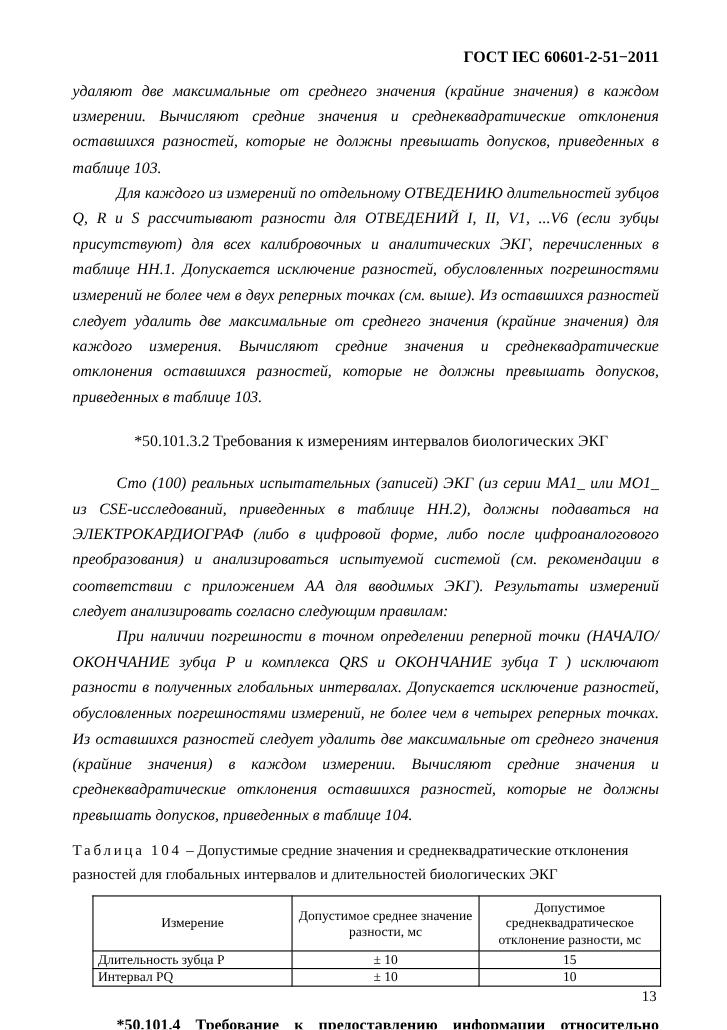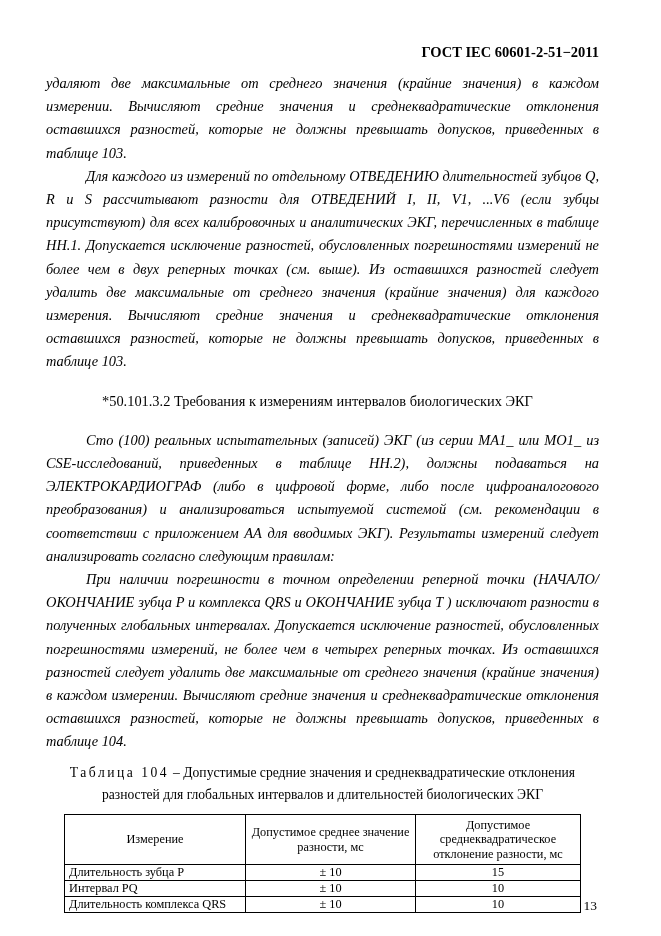--- a/index.html
+++ b/index.html
@@ -11,21 +11,21 @@
     width: 661px;
     height: 936px;
     font-family: "Liberation Serif", "DejaVu Serif", serif;
     color: #000;
   }
   .page {
     position: relative;
     box-sizing: border-box;
     width: 661px;
     height: 936px;
-    padding: 44px 62px 0 46px;
+    padding: 44px 62px 0 66px;
     overflow: hidden;
     background: #ffffff;
   }
   .running-header {
     text-align: right;
     font-weight: bold;
     font-size: 14.5px;
     line-height: 16px;
     margin: 0 0 12px 0;
   }
@@ -43,21 +43,21 @@
     font-weight: normal;
     font-size: 14.4px;
     line-height: 23.2px;
     text-indent: 40px;
     text-align: left;
   }
   p.table-caption {
     margin: 8px 0 7px 0;
     font-size: 13.6px;
     line-height: 22.5px;
-    text-align: center;
+    text-align: left;
   }
   .caption-label {
     letter-spacing: 2.5px;
     margin-right: 4px;
   }
   table.data-table {
     border-collapse: collapse;
     table-layout: fixed;
     margin-left: 18px;
     width: 516px;
@@ -136,25 +136,20 @@
       <tr>
         <td class="cell-left">Длительность зубца P</td>
         <td class="cell-center">± 10</td>
         <td class="cell-center">15</td>
       </tr>
       <tr>
         <td class="cell-left">Интервал PQ</td>
         <td class="cell-center">± 10</td>
         <td class="cell-center">10</td>
       </tr>
-      <tr>
-        <td class="cell-left">Длительность комплекса QRS</td>
-        <td class="cell-center">± 10</td>
-        <td class="cell-center">10</td>
-      </tr>
     </tbody>
   </table>
 
   <p class="bold-heading">*50.101.4 Требование к предоставлению информации относительно помехоустойчивости</p>
 
   <div class="page-number">13</div>
 
 </div>
 
 </body></html>

